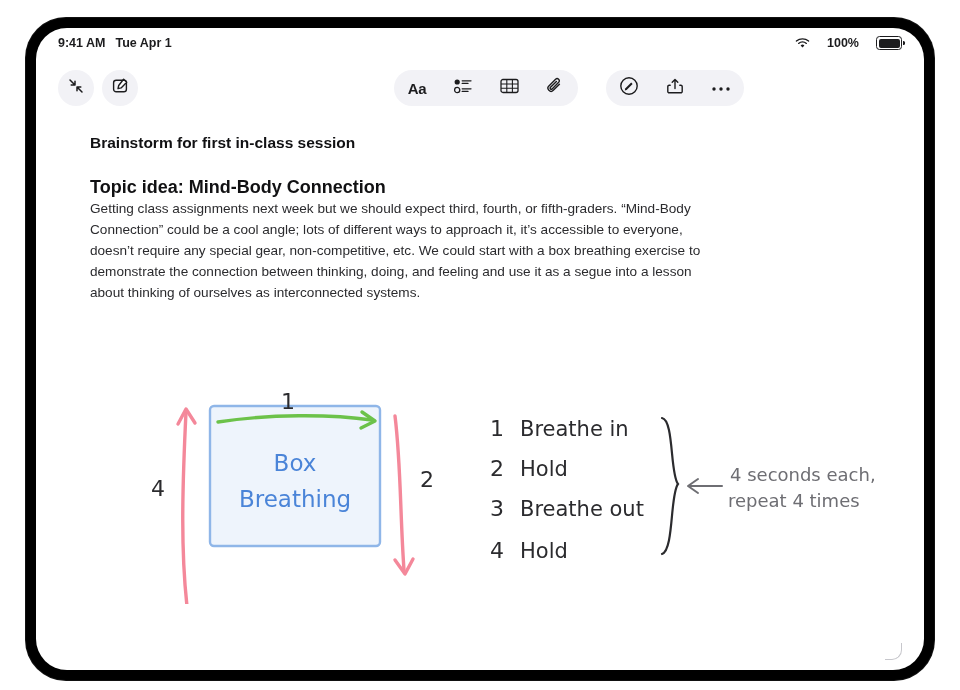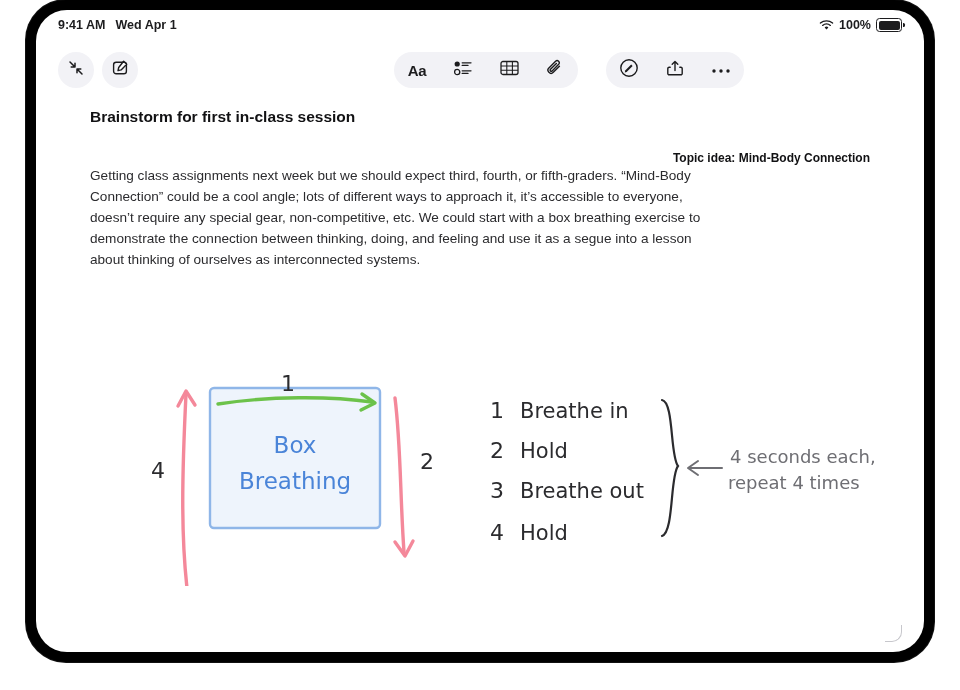--- a/index.html
+++ b/index.html
@@ -16,21 +16,21 @@
   .screen {
     position: relative;
     width: 960px;
     height: 690px;
     background: #ffffff;
   }
   
   .device {
     position: absolute;
     left: 26px;
-    top: 0;
+    top: 18px;
     width: 908px;
     height: 662px;
     background: #000000;
     border-radius: 40px;
     box-shadow: 0 0 0 1px #111;
   }
   .bezel {
     position: absolute;
     left: 10px;
     top: 10px;
@@ -56,21 +56,21 @@
     margin-left: 22px;
     display: flex;
     align-items: center;
     gap: 10px;
   }
   .status-right {
     margin-left: auto;
     margin-right: 22px;
     display: flex;
     align-items: center;
-    gap: 5px;
+    gap: 17px;
   }
   .wifi-ico {
     display: inline-block;
     width: 15px;
     height: 11px;
     position: relative;
   }
   .battery {
     display: inline-block;
     width: 24px;
@@ -175,34 +175,33 @@
     letter-spacing: -0.2px;
     margin: 4px 0 0 0;
     display: flex;
     align-items: baseline;
     gap: 2px;
   }
   .note-sub {
     font-size: 15.5px;
     font-weight: 700;
     color: #111113;
-    margin-top: 6px;
+    margin-top: 14px;
   }
   .tags {
     margin-top: 9px;
     font-size: 13.5px;
   }
   .tag-hl { color: #e8a33d; }
   .tag-dim { color: #55555a; }
   .topic {
     margin-top: 25px;
-    font-size: 12px;
+    font-size: 18px;
     font-weight: 700;
     color: #111113;
-    text-align: right;
   }
   .para {
     font-size: 13.6px;
     line-height: 1.55;
     color: #2b2b2e;
     max-width: 620px;
   }
   
   .draw {
     position: absolute;
@@ -229,21 +228,21 @@
 </head>
 <body>
 
 <div class="screen">
   <div class="device">
     <div class="bezel">
 
       <div class="statusbar">
         <div class="status-left">
           <span>9:41 AM</span>
-          <span>Wed Apr 1</span>
+          <span>Tue Apr 1</span>
         </div>
         <div class="status-right">
           <span class="wifi-ico">
             <svg width="15" height="11" viewBox="0 0 15 11">
               <path d="M7.5 9.6 L5.6 7.4 a3 3 0 0 1 3.8 0 Z" fill="#1c1c1e"></path>
               <path d="M3.6 5.4 a6 6 0 0 1 7.8 0" stroke="#1c1c1e" stroke-width="1.3" fill="none" stroke-linecap="round"></path>
               <path d="M1.4 3.1 a9.4 9.4 0 0 1 12.2 0" stroke="#1c1c1e" stroke-width="1.3" fill="none" stroke-linecap="round"></path>
             </svg>
           </span>
           <span>100%</span>

